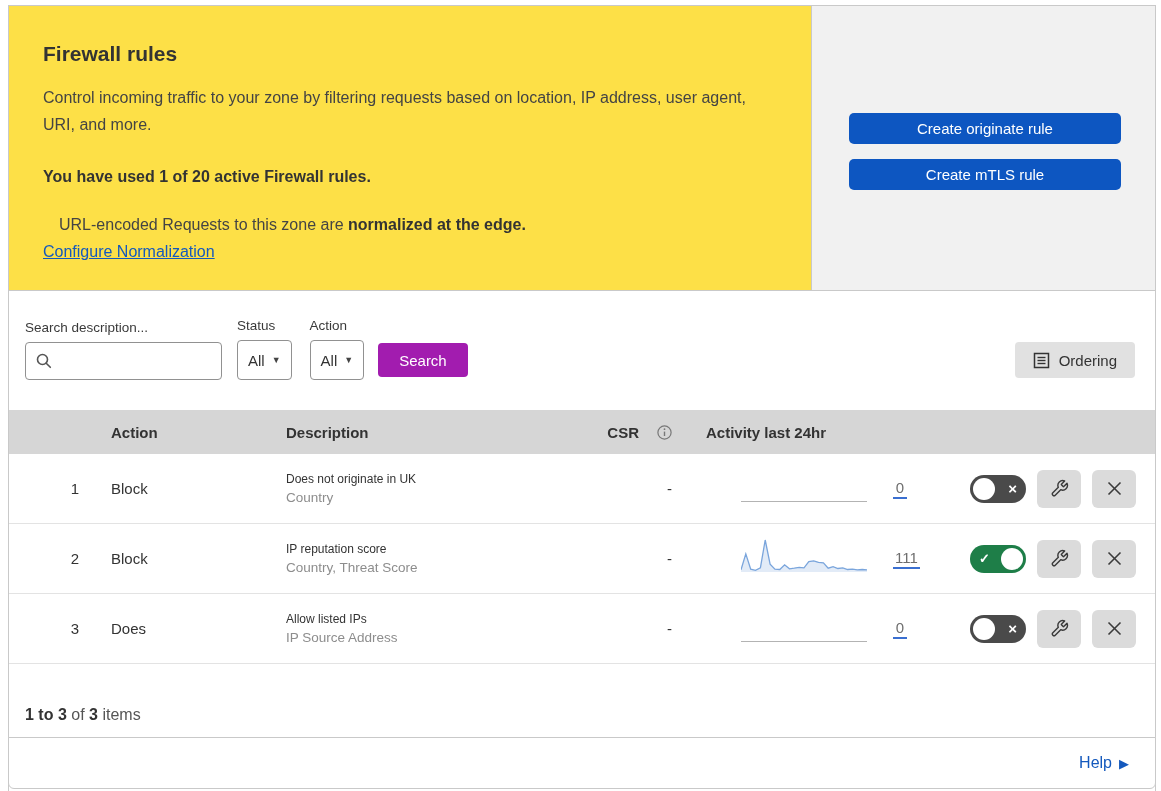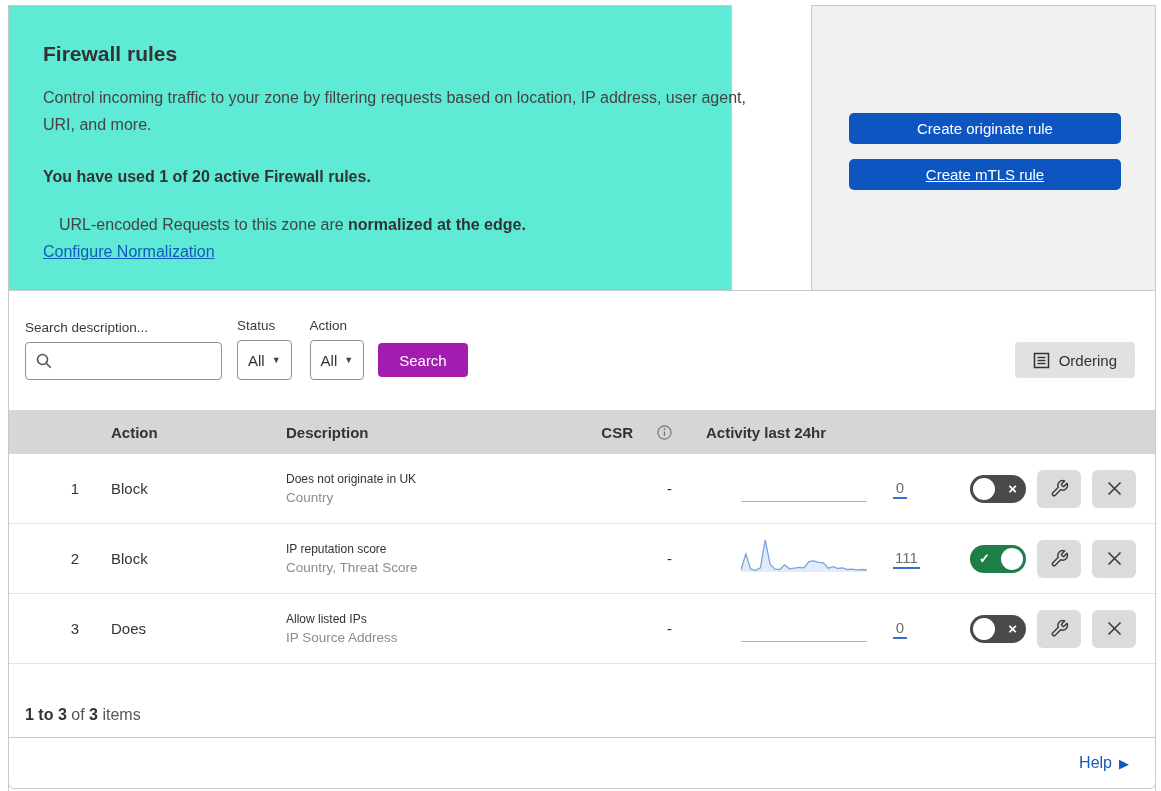--- a/index.html
+++ b/index.html
@@ -1,30 +1,30 @@
 <!DOCTYPE html>
 <html><head>
 <meta charset="utf-8">
 <style>
   * { box-sizing: border-box; margin: 0; padding: 0; }
   html,body { width:1161px; height:791px; background:#fff; font-family:"Liberation Sans", sans-serif; color:#333; }
   .page { position:relative; width:1161px; height:791px; background:#fff; }
 
   
-  .intro-card { position:absolute; left:8px; top:5px; width:724px; height:286px; background:#5eead4; border:1px solid #c9c9c9; padding:36px 34px 0 34px; }
+  .intro-card { position:absolute; left:8px; top:5px; width:804px; height:286px; background:#fde047; border:1px solid #c9c9c9; padding:36px 34px 0 34px; }
   .page-title { font-size:21px; font-weight:700; color:#333; margin-bottom:18px; }
   .intro-desc { font-size:16px; line-height:1.7; color:#444; width:720px; margin-bottom:30px; }
   .usage-line { font-size:16px; font-weight:700; color:#333; margin-bottom:30px; }
   .norm-line { font-size:16px; color:#444; margin-bottom:9px;margin-left:16px; }
   .norm-line b { color:#333; }
   .norm-link { font-size:16px; color:#1459bd; text-decoration:underline; cursor:pointer; display:inline-block; }
 
   .side-panel { position:absolute; left:811px; top:5px; width:345px; height:286px; background:#f1f1f1; border:1px solid #c9c9c9; border-left:1px solid #c9c9c9; padding:107px 36px 0 37px; }
   .blue-btn { display:block; width:272px; height:31px; background:#0d56c1; color:#fff; font-size:15px; border:none; border-radius:5px; cursor:pointer; text-align:center; line-height:31px; font-family:"Liberation Sans", sans-serif; }
-  .blue-btn + .blue-btn { margin-top:15px;text-decoration:underline; }
+  .blue-btn + .blue-btn { margin-top:15px; }
 
   
   .main-card { position:absolute; left:8px; top:290px; width:1148px; height:579px; background:#fff; border:1px solid #c9c9c9; }
 
   .filter-bar { display:flex; align-items:flex-end; padding:27px 20px 0 16px; }
   .field-group { display:flex; flex-direction:column; }
   .field-label { font-size:13.5px; color:#3a3a3a; margin-bottom:7px; }
   .search-box { position:relative; width:197px; }
   .search-input { width:197px; height:38px; border:1px solid #919191; border-radius:4px; padding:0 10px 0 36px; font-size:14px; font-family:"Liberation Sans", sans-serif; color:#333; outline:none; background:#fff; }
   .search-glyph { position:absolute; left:11px; top:11px; width:16px; height:16px; pointer-events:none; }
@@ -39,21 +39,21 @@
   
   .rules-table { margin-top:30px; width:100%; }
   .t-row { display:grid; grid-template-columns:102px 175px 320px 80px 280px auto; align-items:center; }
   .t-head { background:#d6d6d6; height:44px; font-size:15px; font-weight:700; color:#333; }
   .t-body-row { height:70px; border-bottom:1px solid #e3e3e3; background:#fff; }
   .c-index { text-align:right; padding-right:32px; font-size:15px; color:#333; }
   .c-action { font-size:15px; color:#333; }
   .c-desc .desc-main { font-size:12px; color:#333; margin-bottom:4px; }
   .c-desc .desc-sub { font-size:13.5px; color:#8d8d8d; }
   .c-csr { text-align:right; padding-right:14px; font-size:15px; color:#333; }
-  .c-csr-head { display:flex; justify-content:flex-end; align-items:center; gap:24px; padding-right:14px; }
+  .c-csr-head { display:flex; justify-content:flex-end; align-items:center; gap:18px; padding-right:14px; }
   .c-activity { display:flex; align-items:center; padding-left:20px; }
   .c-activity-head { padding-left:20px; }
   .spark-wrap { width:130px; margin-left:35px; display:flex; align-items:flex-end; height:44px; }
   .flat-line { width:126px; height:1px; background:#b3b3b3; margin-bottom:9px; }
   .count-link { margin-left:22px; font-size:15px; color:#6e6e6e; border-bottom:2px solid #3a6fd0; padding:0 2px 1px 2px; cursor:pointer; min-width:14px; text-align:center; }
   .c-controls { display:flex; align-items:center; justify-content:flex-end; gap:11px; padding-right:19px; }
 
   
   .toggle { position:relative; width:56px; height:28px; border-radius:14px; cursor:pointer; flex:none; }
   .toggle.off { background:#4a4a4a; }

